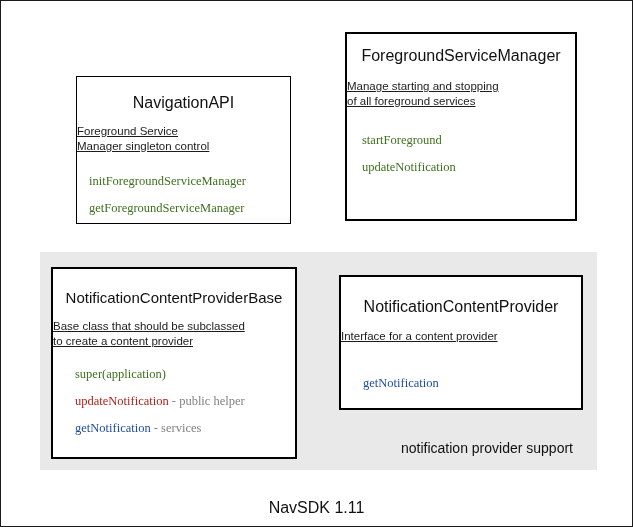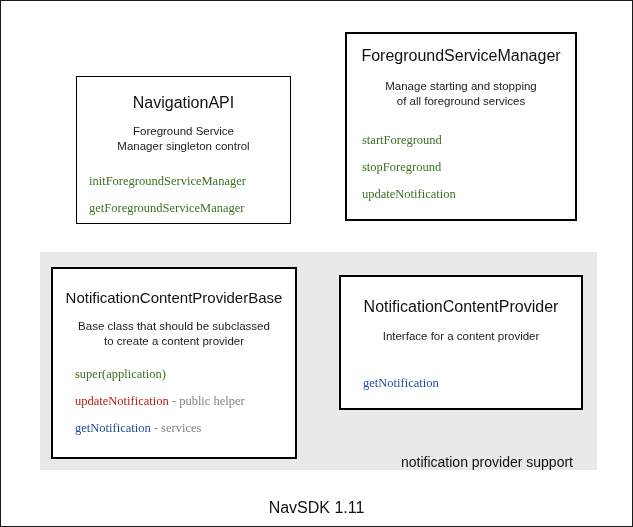--- a/index.html
+++ b/index.html
@@ -39,24 +39,24 @@
     font-size: 16px;
     line-height: 1.25;
     color: #111;
   }
   .box-a .box-title { margin-top: 16px; }
   .box-b .box-title { margin-top: 12px; }
   .box-c .box-title { margin-top: 20px; font-size: 15px; }
   .box-d .box-title { margin-top: 20px; }
 
   .box-desc {
-    text-align: center;
     font-size: 11.5px;
     line-height: 15px;
     color: #1c1c1c;
+    text-decoration: underline;
   }
   .box-a .box-desc { margin-top: 11px; }
   .box-b .box-desc { margin-top: 13px; }
   .box-c .box-desc { margin-top: 11px; }
   .box-d .box-desc { margin-top: 12px; }
 
   .methods { margin-top: 20px; font-family: Liberation Serif, serif; }
   .box-a .methods { padding-left: 12px; margin-top: 20px; }
   .box-b .methods { padding-left: 15px; margin-top: 24px; }
   .box-c .methods { padding-left: 22px; margin-top: 18px; }
@@ -70,21 +70,21 @@
   }
   .m-green { color: var(--green, #3e701f); }
   .m-red   { color: var(--red, #b21f16); }
   .m-blue  { color: var(--blue, #1d4c9f); }
   .m-suffix { color: var(--gray, #828282); }
   .m-suffix:not(:empty)::before { content: " "; }
 
   .group-label {
     position: absolute;
     right: 24px;
-    bottom: 0;
+    bottom: 14px;
     font-size: 14px;
     color: #111;
   }
 
   .footer-label {
     position: absolute;
     left: 0; right: 0;
     top: 498px;
     text-align: center;
     font-size: 16px;
@@ -120,23 +120,20 @@
     <div class="box-title">ForegroundServiceManager</div>
     <div class="box-desc">
       <div>Manage starting and stopping</div>
       <div>of all foreground services</div>
     </div>
     <div class="methods">
       <div class="method">
         <span class="m-green">startForeground</span>
       </div>
       <div class="method">
-        <span class="m-green">stopForeground</span>
-      </div>
-      <div class="method">
         <span class="m-green">updateNotification</span>
       </div>
     </div>
   </div>
 
   <div class="box box-c">
     <div class="box-title">NotificationContentProviderBase</div>
     <div class="box-desc">
       <div>Base class that should be subclassed</div>
       <div>to create a content provider</div>

